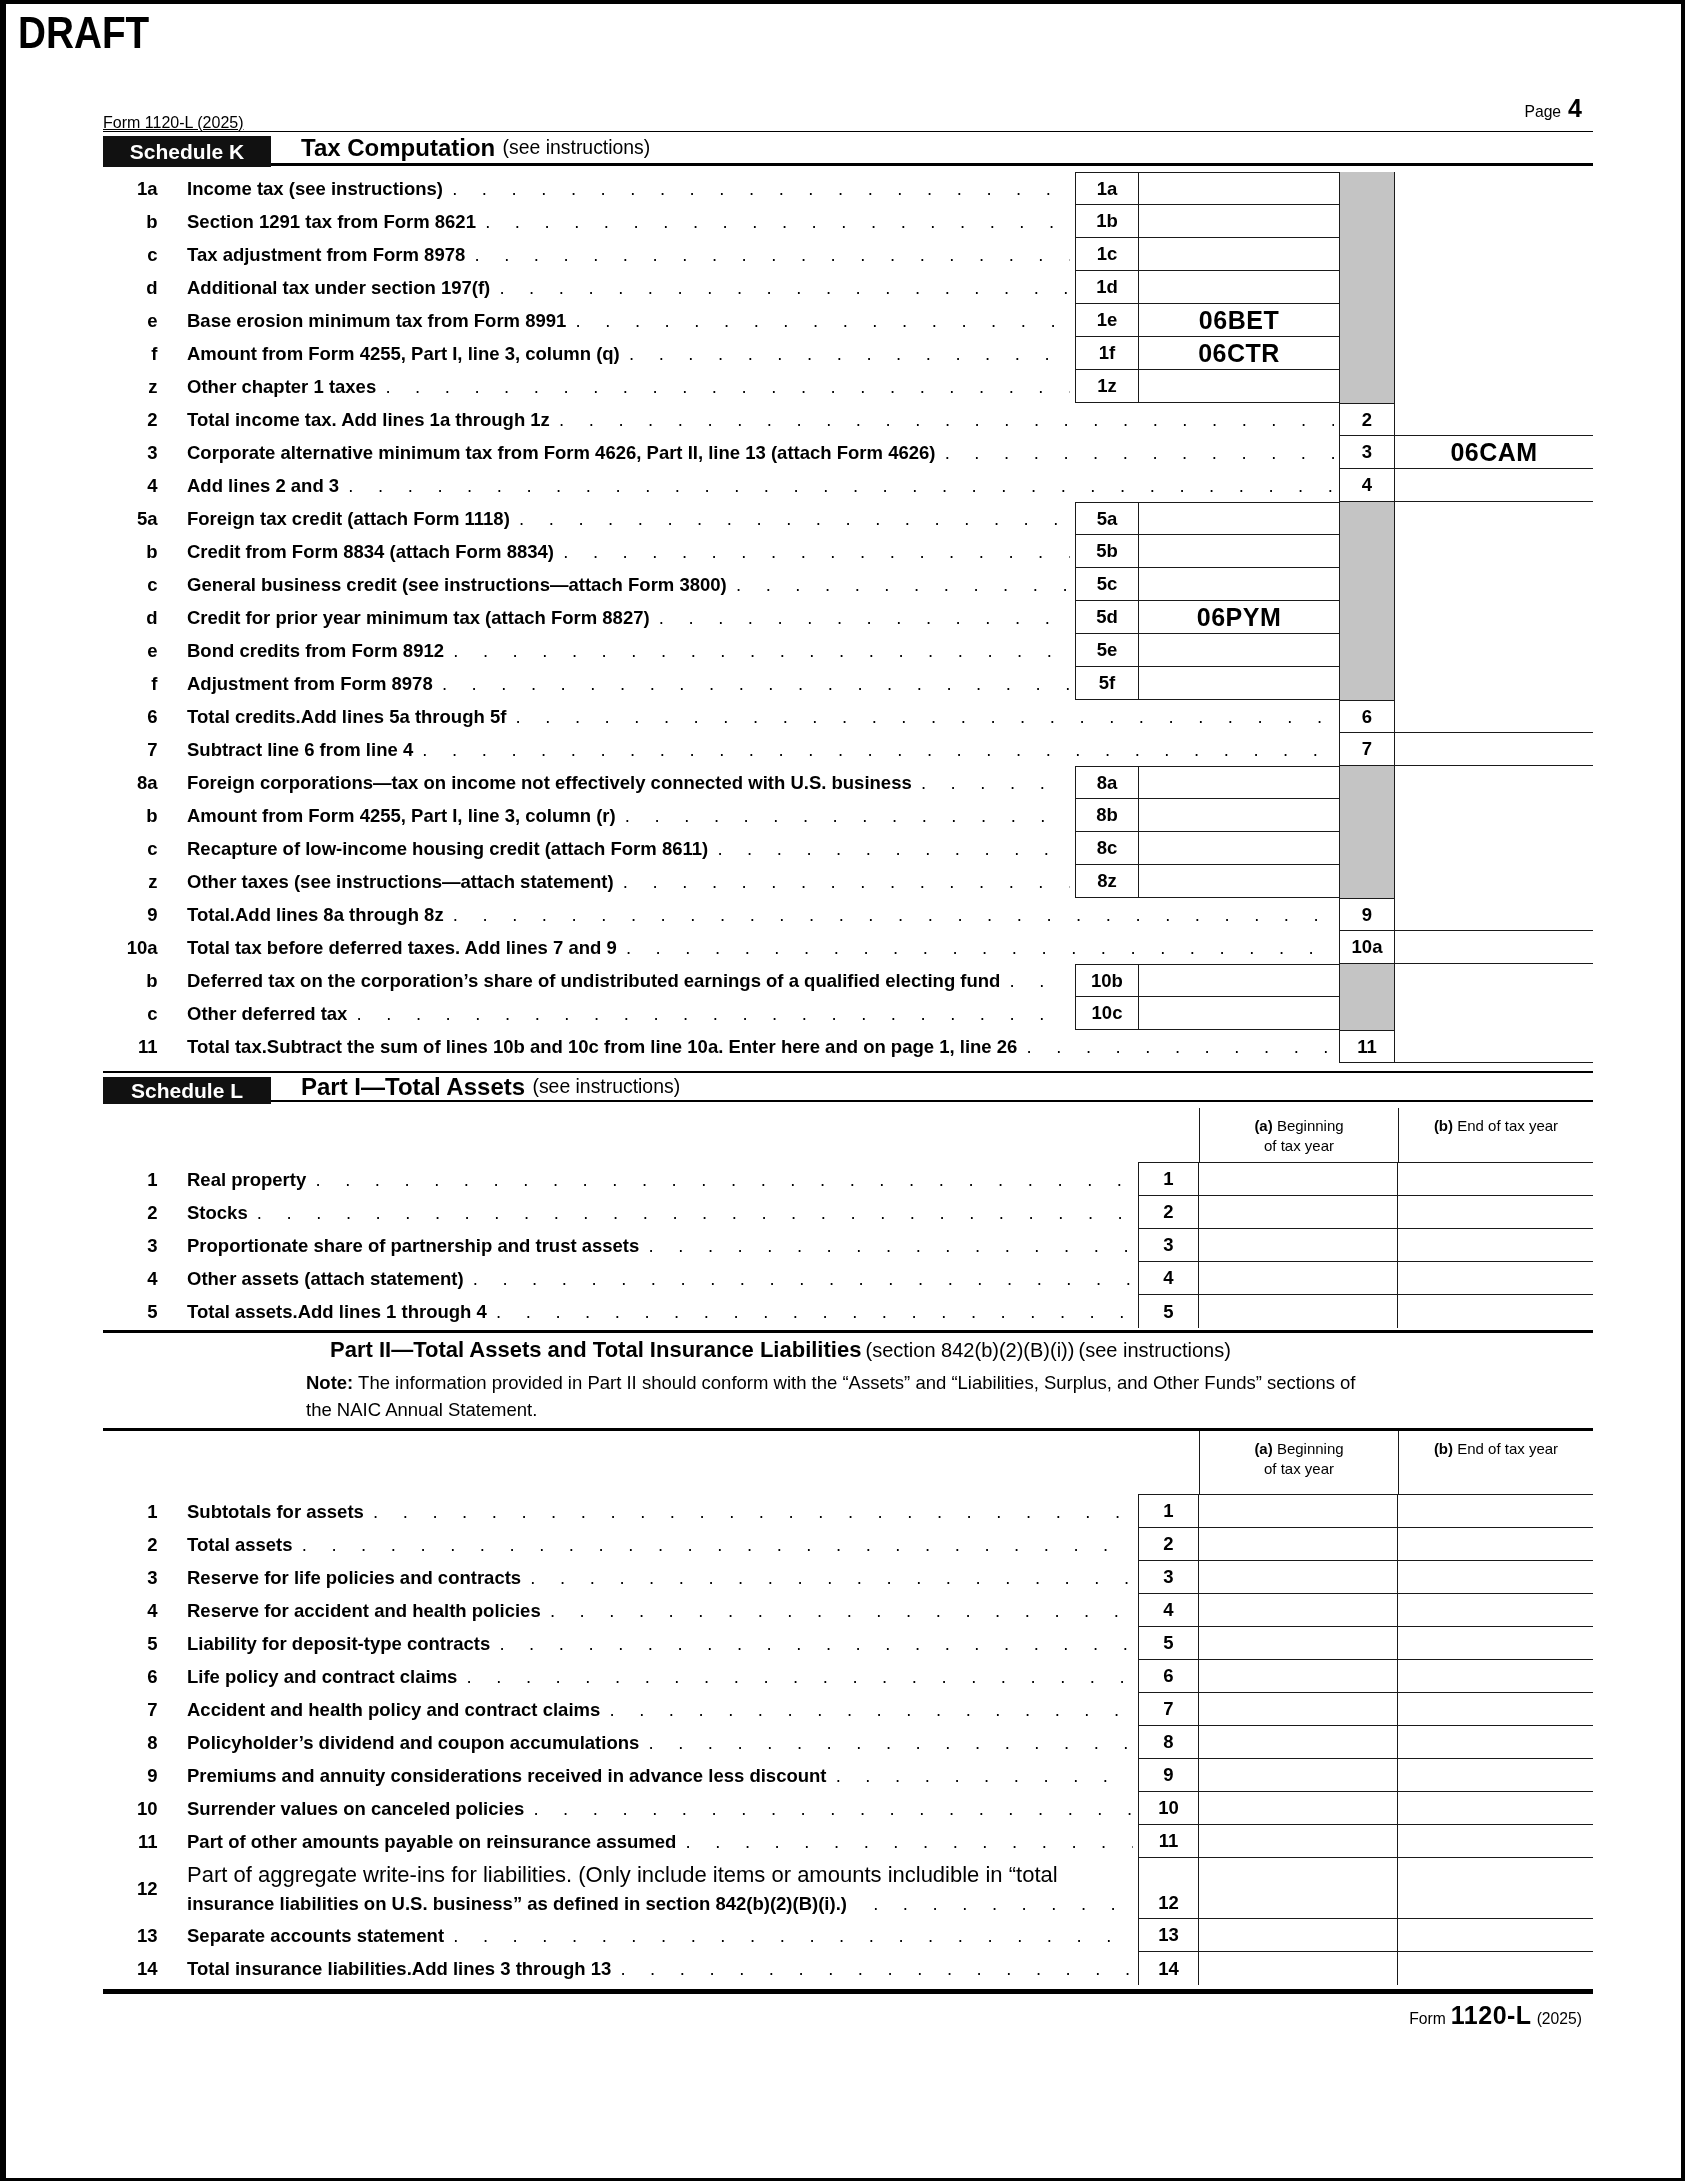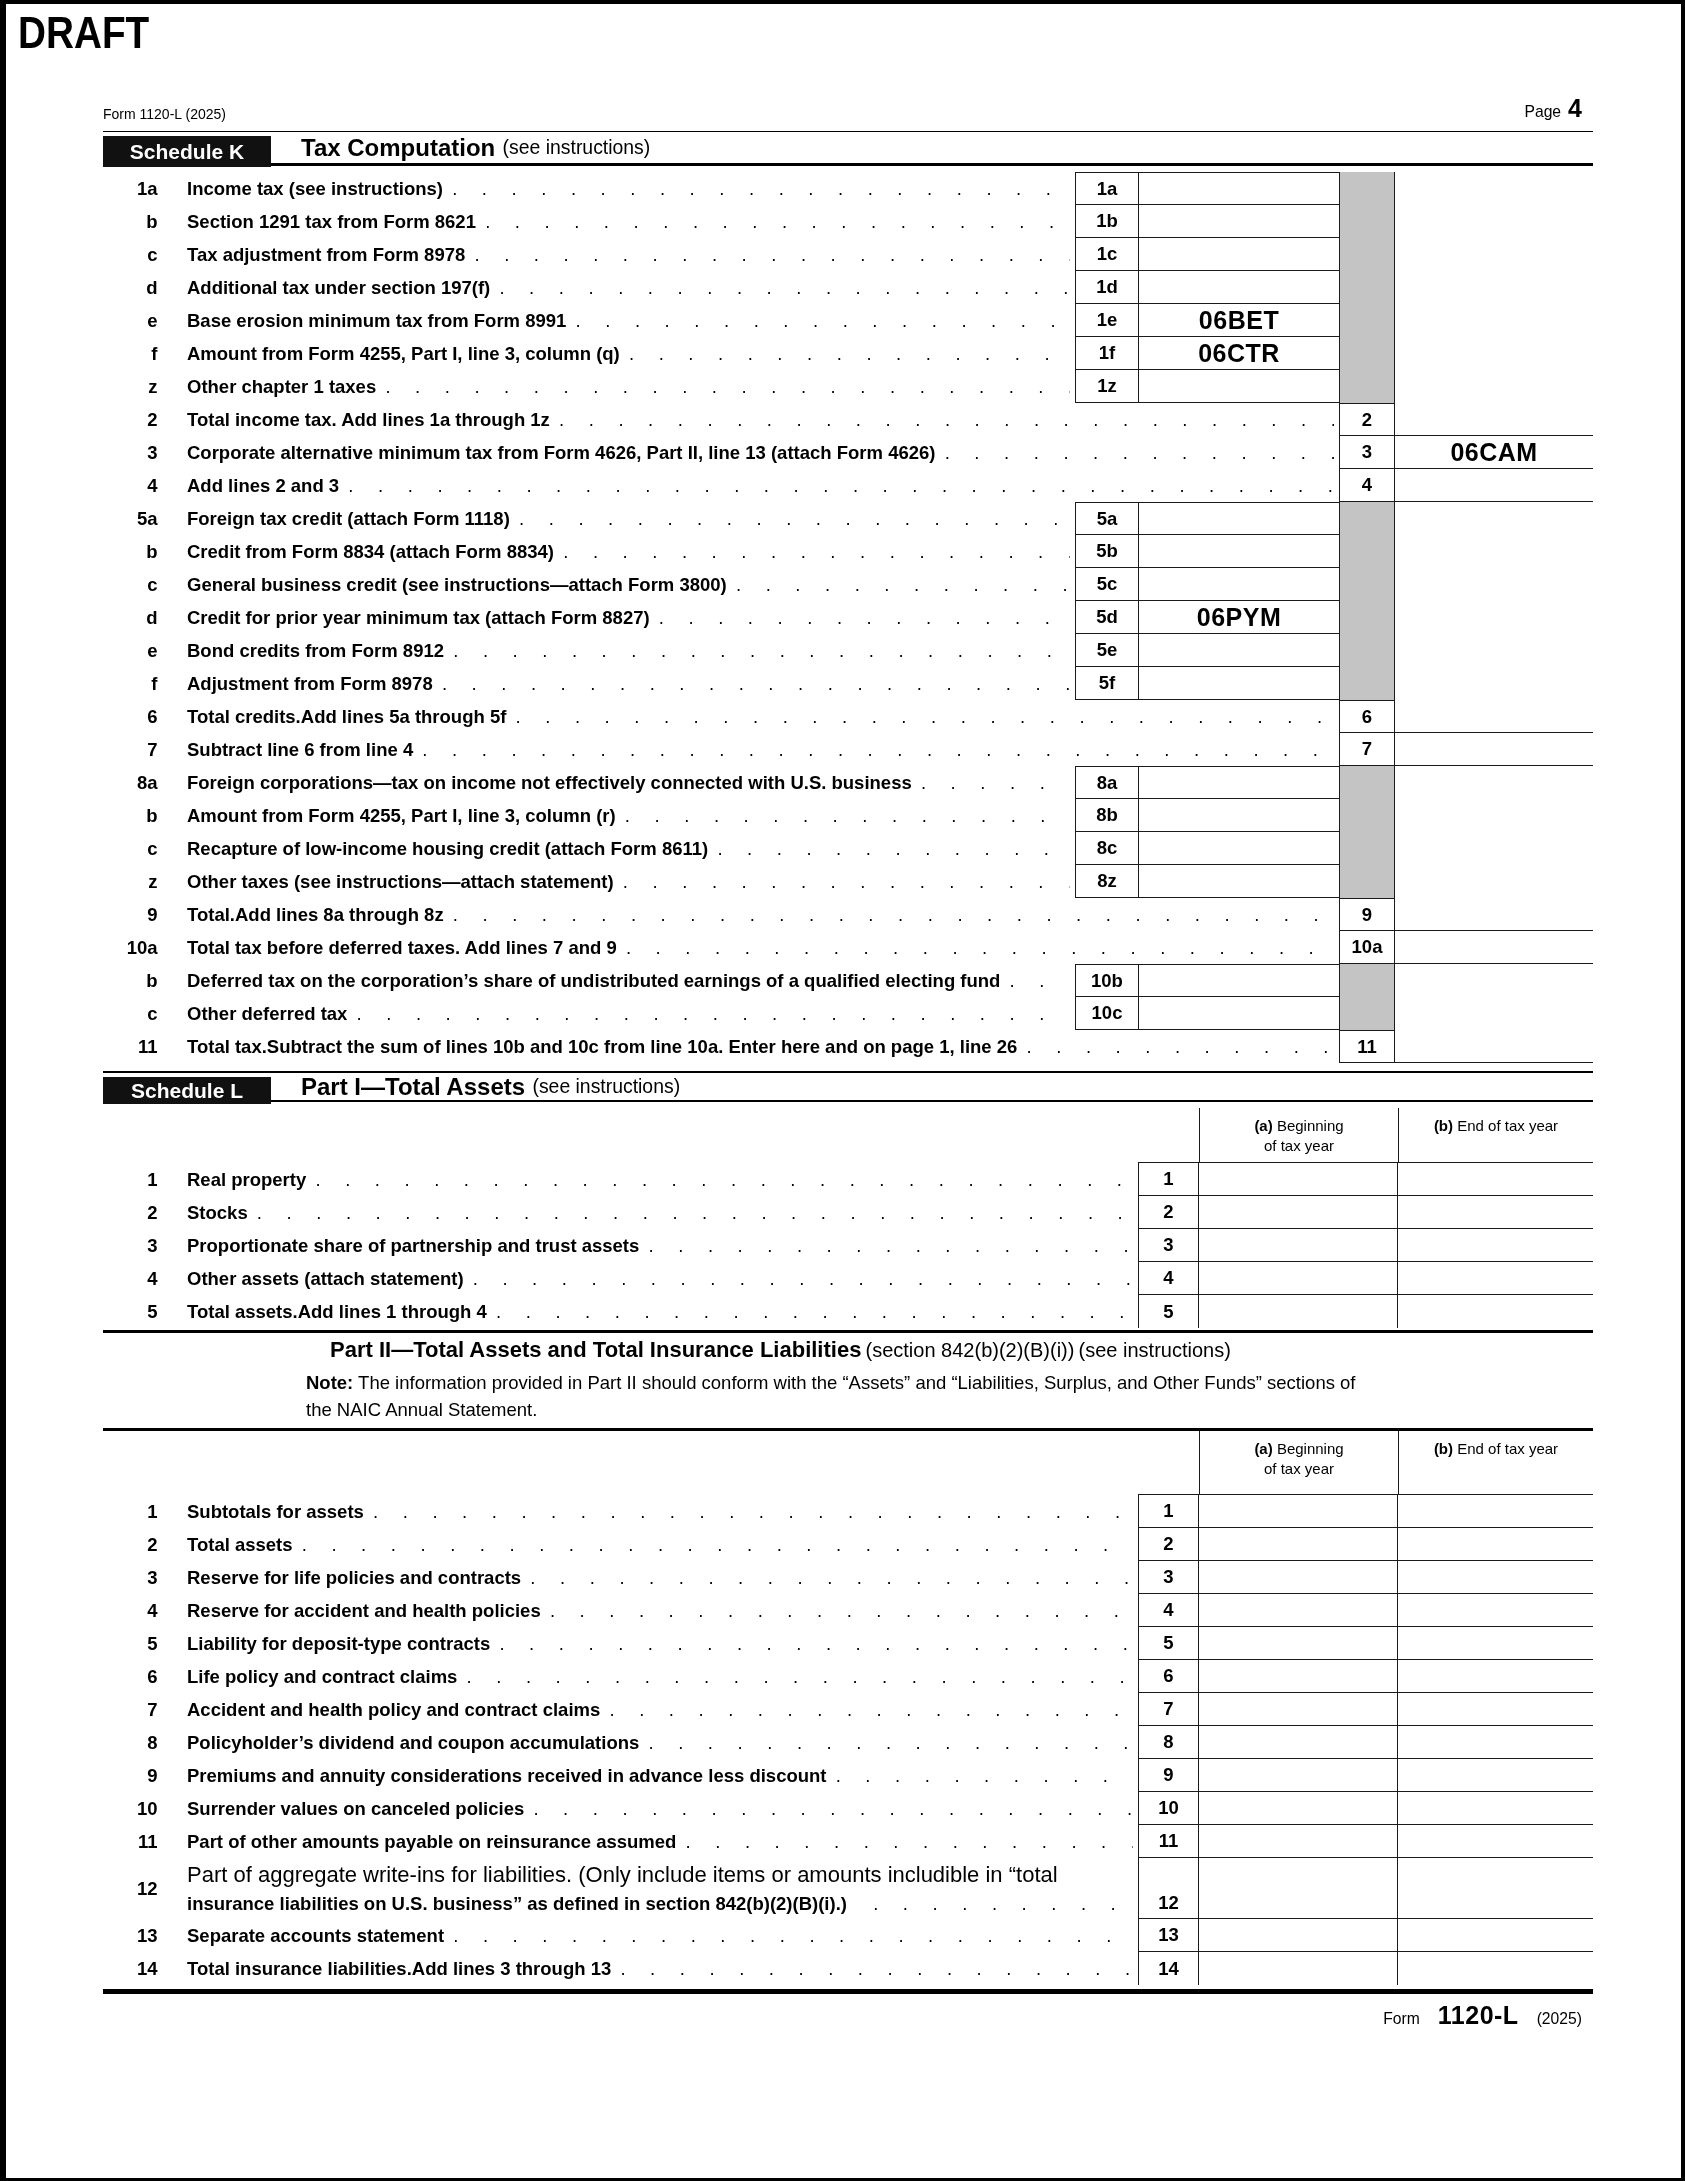--- a/index.html
+++ b/index.html
@@ -6,21 +6,21 @@
   *{box-sizing:border-box;}
   .page{
     position:relative;width:1685px;height:2182px;background:#fff;
     border:4.6px solid #000;border-left-width:6.5px;overflow:hidden;
     font-family:"Liberation Sans", sans-serif;color:#000;
   }
   .abs{position:absolute;}
   
   .draft{left:12px;top:3.7px;font-size:44px;font-weight:bold;letter-spacing:0;
          transform:scaleX(.88);transform-origin:left top;}
-  .form-id{left:97px;top:102px;font-size:14px;}
+  .form-id{left:97px;top:110px;font-size:16px;text-decoration:underline;}
   .page-num{right:99px;top:90px;display:flex;align-items:baseline;gap:7px;font-size:15.7px;}
   .page-num b{font-size:25px;}
   
   .schbar{left:97px;width:1490px;display:flex;align-items:center;
           border-top:1.8px solid #000;border-bottom:3.7px solid #000;background:#fff;}
   .kbar{top:127px;height:35px;}
   .lbar{top:1067px;height:31px;border-top-width:2.8px;border-bottom-width:2.8px;}
   .bar-box{background:#111;color:#fff;height:100%;width:168px;display:flex;
            align-items:center;justify-content:center;font-weight:bold;font-size:21px;margin-top:8px;}
   .bar-title{margin-left:30px;font-weight:bold;font-size:24px;white-space:nowrap;}
@@ -59,21 +59,21 @@
   .p2title .s{font-size:20px;}
   .note{left:300px;top:1365px;width:1287px;font-size:18.5px;line-height:27px;}
   .note .b{font-weight:bold;}
   
   .tallrow{height:61px;}
   .tallrow .desc2{display:block;padding-top:1.8px;}
   .jline{text-align:justify;line-height:29px;height:29px;overflow:hidden;font-size:22px;}
   .l2line{display:flex;align-items:flex-end;font-size:18.5px;line-height:29px;height:29px;overflow:hidden;gap:17px;}
   .labend{align-items:flex-end !important;padding-bottom:3.7px;}
   
-  .footer{right:99px;top:1997px;display:flex;align-items:baseline;gap:18px;}
+  .footer{right:99px;top:1997px;display:flex;align-items:baseline;gap:5px;}
   .footer .sm{font-size:15.7px;}
   .footer .big{font-size:25px;font-weight:bold;letter-spacing:0.5px;}
 </style>
 </head>
 <body>
 
 <div class="page">
 
   <div class="abs draft">DRAFT</div>
   <div class="abs form-id">Form 1120-L (2025)</div>

